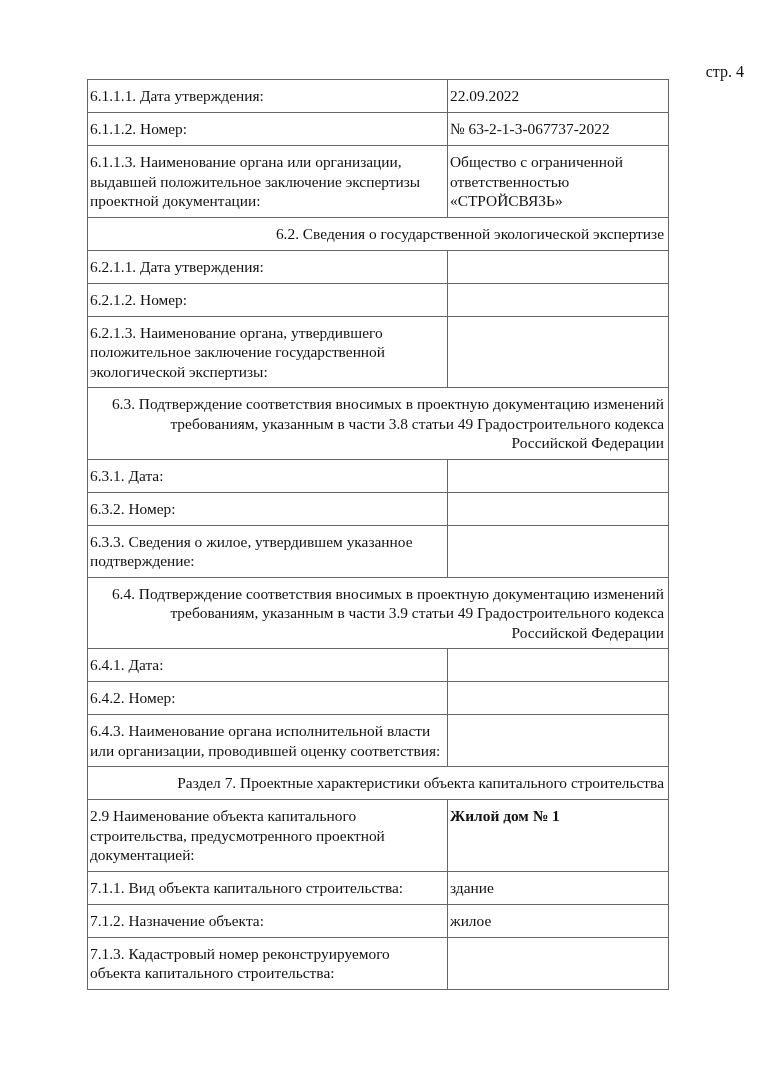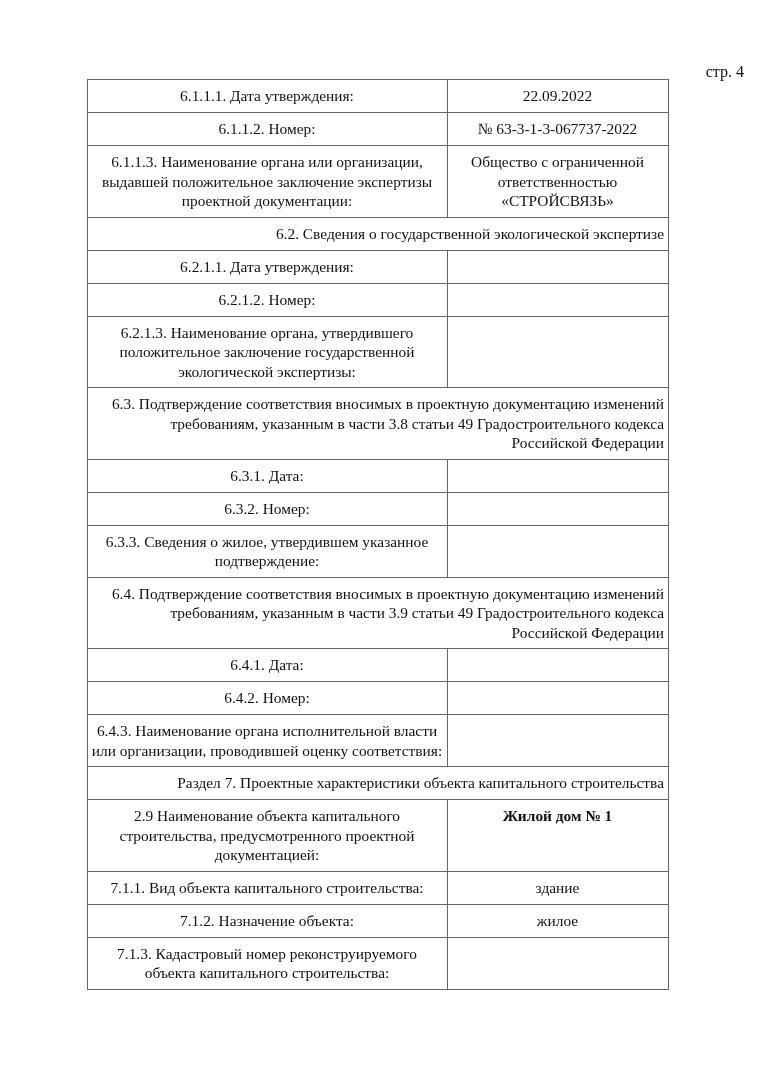--- a/index.html
+++ b/index.html
@@ -2,40 +2,40 @@
 <html><head>
 <meta charset="utf-8">
 <style>
   html, body { margin:0; padding:0; background:#ffffff; }
   body { width:764px; height:1080px; position:relative; overflow:hidden;
          font-family:"Liberation Serif", serif; color:#111; }
   .page-num { position:absolute; right:20px; top:63px; font-size:16px; }
   table { position:absolute; left:87px; top:79px; width:582px;
           border-collapse:collapse; table-layout:fixed; font-size:15.4px; line-height:19.5px; }
   td { border:1.5px solid #666; padding:6px 3px 6px 2px; vertical-align:top; }
-  td.left { width:354px;text-align:center; }
-  td.right { text-align:center; }
+  td.left { width:354px; }
+  td.right { }
   td.span { text-align:right; padding:6px 4px; }
   td.bold { font-weight:bold; }
   tr.one td { height:20px; }
 </style>
 </head>
 <body>
 
 <div class="page-num">стр. 4</div>
 
 <table>
   <tbody>
     <tr class="one">
       <td class="left">6.1.1.1. Дата утверждения:</td>
       <td class="right">22.09.2022</td>
     </tr>
     <tr class="one">
       <td class="left">6.1.1.2. Номер:</td>
-      <td class="right">№ 63-3-1-3-067737-2022</td>
+      <td class="right">№ 63-2-1-3-067737-2022</td>
     </tr>
     <tr>
       <td class="left">6.1.1.3. Наименование органа или организации, выдавшей положительное заключение экспертизы проектной документации:</td>
       <td class="right">Общество с ограниченной ответственностью «СТРОЙСВЯЗЬ»</td>
     </tr>
     <tr class="one">
       <td class="span" colspan="2">6.2. Сведения о государственной экологической экспертизе</td>
     </tr>
     <tr class="one">
       <td class="left">6.2.1.1. Дата утверждения:</td>

